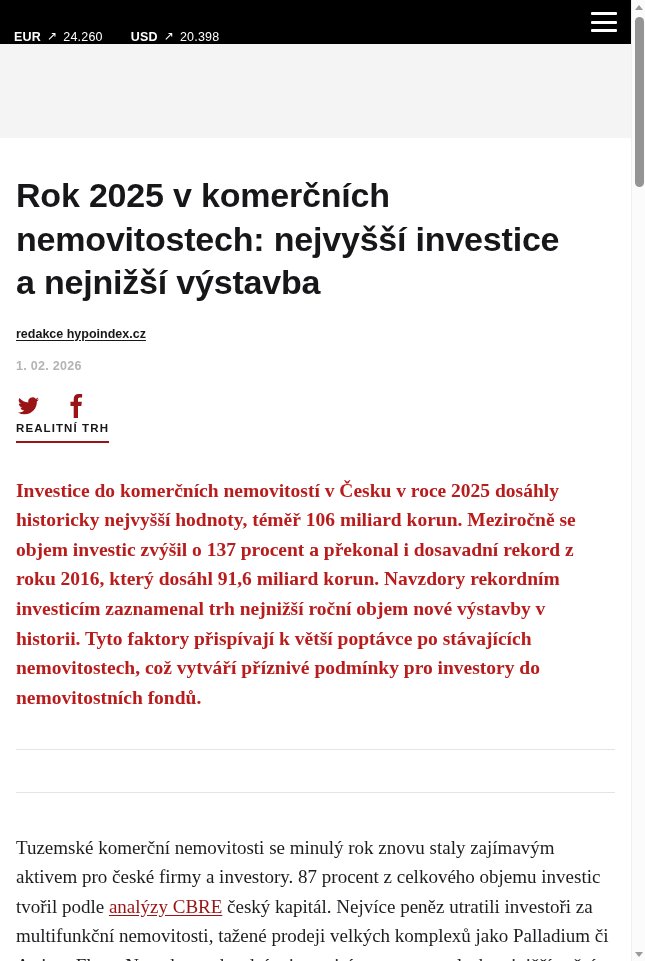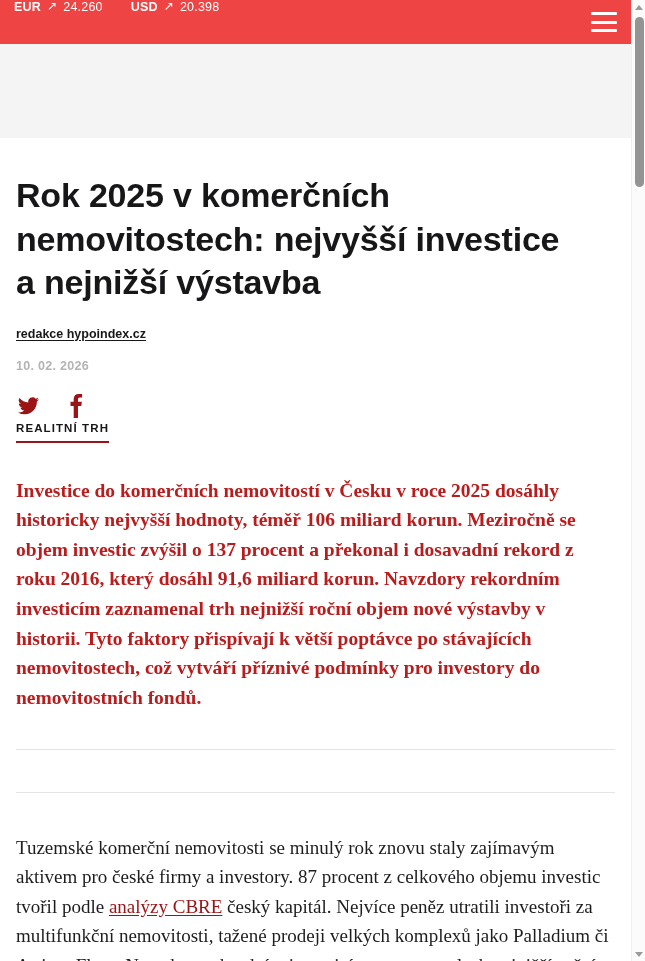--- a/index.html
+++ b/index.html
@@ -24,23 +24,23 @@
     left: 0; top: 0;
     width: 631px;
     height: 961px;
     overflow: hidden;
     background: #ffffff;
   }
 
   
   .topbar {
     height: 44px;
-    background: #ef4444;
-    display: flex;
-    align-items: flex-start;
+    background: #000000;
+    display: flex;
+    align-items: flex-end;
     padding: 0 16px 0 14px;
     position: relative;
   }
   .ticker-group { display: flex; align-items: center; gap: 28px; }
   .ticker {
     display: flex;
     align-items: baseline;
     gap: 6px;
     color: #ffffff;
     font-size: 12.5px;
@@ -266,21 +266,21 @@
 
     <div class="adstrip"></div>
 
 
     <div class="article">
 
       <h1 class="headline">Rok 2025 v komerčních nemovitostech: nejvyšší investice a nejnižší výstavba</h1>
 
       <div class="meta">
         <span class="meta-author">redakce hypoindex.cz</span>
-        <span class="meta-date">10. 02. 2026</span>
+        <span class="meta-date">1. 02. 2026</span>
       </div>
 
       <div class="social">
         <span class="social-icon">
           <svg width="21" height="18" viewBox="0 0 24 20" aria-hidden="true">
             <path d="M24 2.4a9.6 9.6 0 0 1-2.83.78A4.93 4.93 0 0 0 23.34.38a9.86 9.86 0 0 1-3.13 1.2A4.92 4.92 0 0 0 11.8 6.03 13.96 13.96 0 0 1 1.67.9a4.92 4.92 0 0 0 1.52 6.57A4.9 4.9 0 0 1 .96 6.86v.06a4.92 4.92 0 0 0 3.95 4.83 4.94 4.94 0 0 1-2.22.08 4.93 4.93 0 0 0 4.6 3.42A9.88 9.88 0 0 1 0 17.3a13.94 13.94 0 0 0 7.55 2.2c9.06 0 14.01-7.5 14.01-14 0-.22 0-.43-.01-.64A10 10 0 0 0 24 2.4z"></path>
           </svg>
         </span>
         <span class="social-icon">
           <svg width="13" height="24" viewBox="0 0 12 24" aria-hidden="true">

